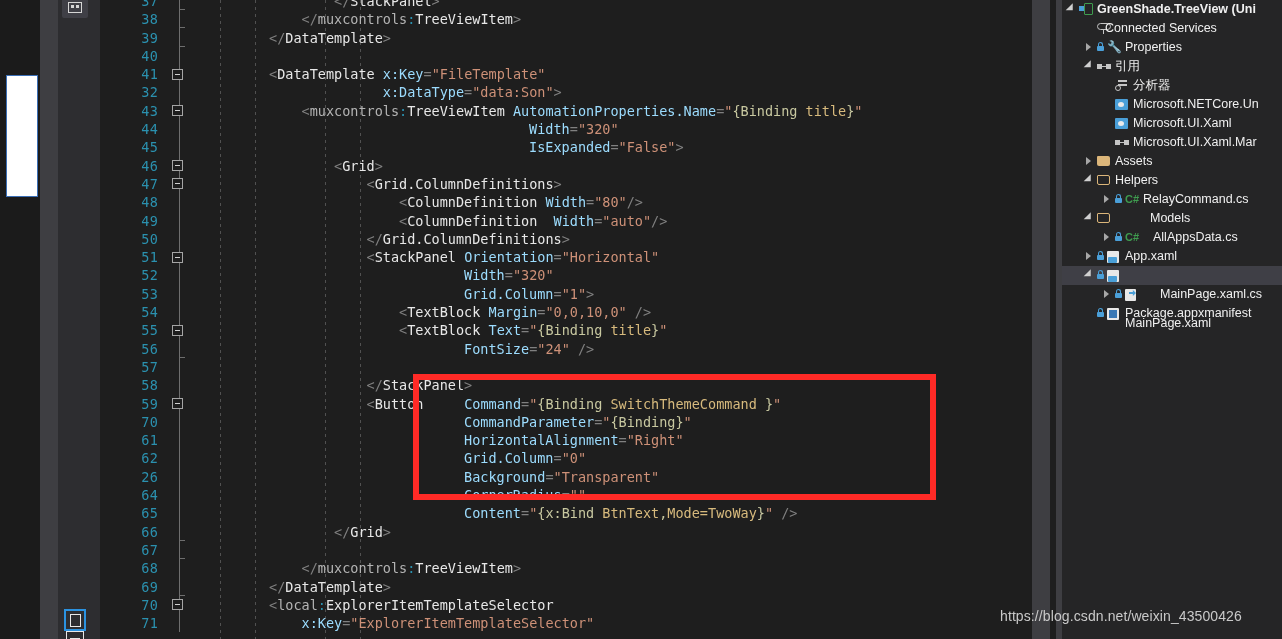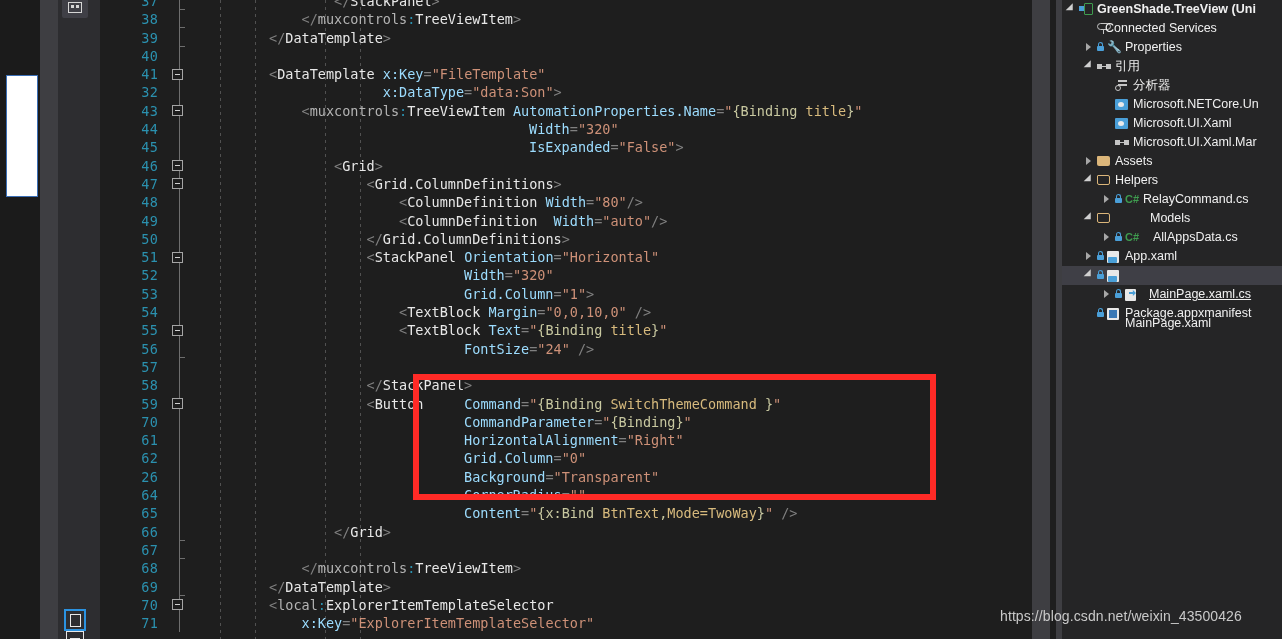--- a/index.html
+++ b/index.html
@@ -259,21 +259,21 @@
       <div class="se-row sel">
         <span class="arrow-c open" style="left: 22px;"></span>
         <span class="lock" style="left: 35px;"></span>
         <span class="ico ico-xaml" style="left: 45px;"></span>
         <span class="lbl" style="left: 63px; margin-top: 48px;">MainPage.xaml</span>
       </div>
       <div class="se-row">
         <span class="arrow-c closed" style="left: 40px;"></span>
         <span class="lock" style="left: 53px;"></span>
         <span class="ico ico-page" style="left: 63px;"></span>
-        <span class="lbl" style="left: 87px; text-decoration: underline;">MainPage.xaml.cs</span>
+        <span class="lbl" style="left: 98px;">MainPage.xaml.cs</span>
       </div>
       <div class="se-row">
         <span class="lock" style="left: 35px;"></span>
         <span class="ico ico-manifest" style="left: 45px;"></span>
         <span class="lbl" style="left: 63px;">Package.appxmanifest</span>
       </div>
     </div>
 
   <div class="watermark">https://blog.csdn.net/weixin_43500426</div>
 </div>

